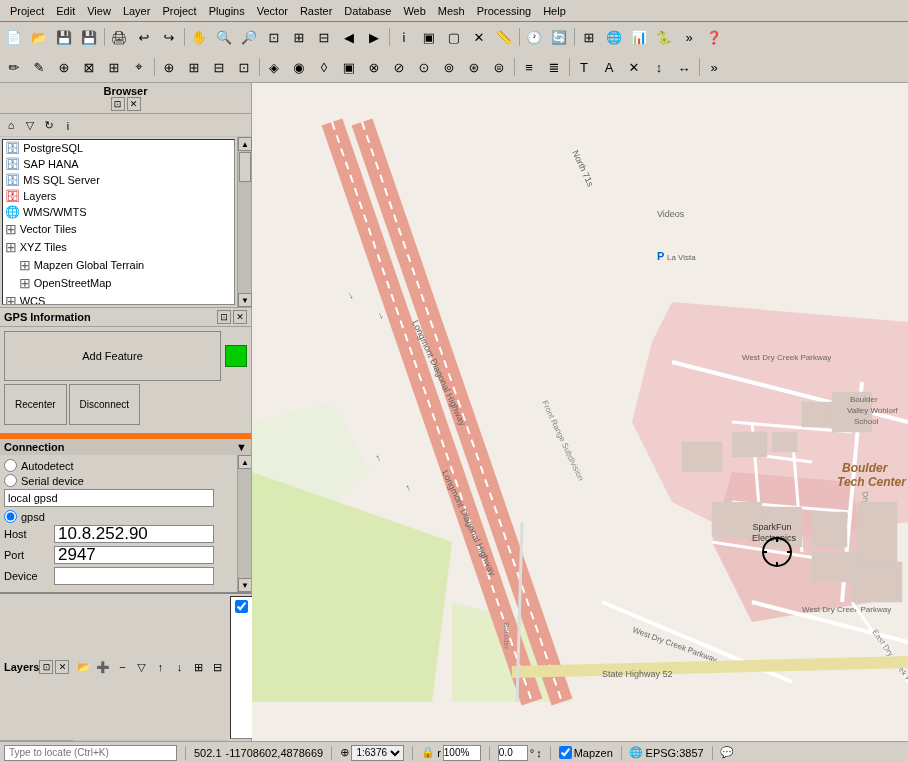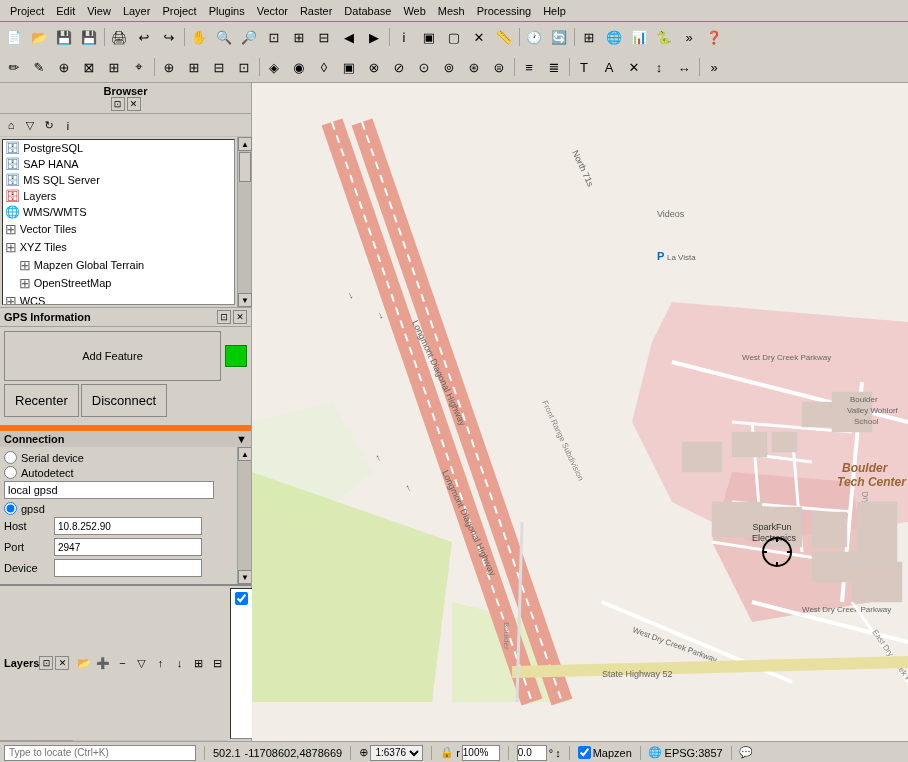--- a/index.html
+++ b/index.html
@@ -36,34 +36,34 @@
     
     .gps-section { border-top: 1px solid #a0a0a0; }
     .gps-header { display: flex; align-items: center; justify-content: space-between; background: #d4d0c8; padding: 2px 4px; border-bottom: 1px solid #a0a0a0; }
     .gps-title { font-size: 11px; font-weight: bold; }
     .gps-body { background: #d4d0c8; padding: 4px; }
     .gps-row { display: flex; align-items: center; margin-bottom: 3px; gap: 4px; }
     .gps-btn { background: #d4d0c8; border: 1px solid #888; padding: 18px 8px; cursor: pointer; font-size: 11px; }
     .green-box { width: 22px; height: 22px; background: #00cc00; border: 1px solid #008800; }
     .delete-btn { width: 24px; height: 22px; background: #d4d0c8; border: 1px solid #888; display: flex; align-items: center; justify-content: center; cursor: pointer; color: #cc0000; font-size: 14px; }
     .gps-tabs { display: flex; gap: 2px; margin-bottom: 4px; }
-    .gps-tab { background: #d4d0c8; border: 1px solid #888; padding: 8px 10px; cursor: pointer; font-size: 13px; }
+    .gps-tab { background: #d4d0c8; border: 1px solid #888; padding: 14px 10px; cursor: pointer; font-size: 10px; }
 
     
     .conn-section { border-top: 6px solid #f97316; overflow-y: auto; }
     .conn-header { display: flex; align-items: center; justify-content: space-between; background: #c8c4bc; padding: 2px 4px; }
     .conn-title { font-size: 11px; font-weight: bold; }
     .conn-body { background: #d4d0c8; padding: 4px; }
     .radio-row { display: flex; align-items: center; gap: 4px; margin-bottom: 2px; }
     .radio-row input[type=radio] { margin: 0; }
     .conn-field { margin-bottom: 3px; }
     .conn-input { width: 210px; height: 18px; border: 1px solid #888; background: white; padding: 1px 3px; font-size: 11px; }
     .conn-row { display: flex; align-items: center; gap: 14px; margin-bottom: 3px; }
     .conn-row-label { width: 36px; font-size: 11px; }
-    .conn-row-input { width: 148px; height: 18px; border: 1px solid #888; background: white; padding: 1px 3px; font-size: 10px; }
+    .conn-row-input { width: 160px; height: 18px; border: 1px solid #888; background: white; padding: 1px 3px; font-size: 17px; }
 
     
     .layers-section { border-top: 2px solid #888; }
     .layers-header { display: flex; align-items: center; justify-content: space-between; background: #d4d0c8; padding: 2px 4px; border-bottom: 1px solid #a0a0a0; }
     .layers-title { font-size: 11px; font-weight: bold; }
     .layers-toolbar { display: flex; align-items: center; padding: 2px; gap: 1px; background: #d4d0c8; border-bottom: 1px solid #c0c0c0; }
     .layers-list { background: white; margin: 2px; border: 1px inset #888; }
     .layer-item { display: flex; align-items: center; padding: 2px 4px; cursor: pointer; }
     .layer-check { margin-right: 4px; }
     .layer-icon { margin-right: 4px; font-size: 12px; }
@@ -72,21 +72,21 @@
     
     .map-area { flex: 1; position: relative; overflow: hidden; background: #f2ede6; }
 
     
     .map-svg { position: absolute; top: 0; left: 0; width: 100%; height: 100%; }
 
     
     .statusbar { display: flex; align-items: center; background: #d4d0c8; border-top: 1px solid #a0a0a0; height: 22px; padding: 0 4px; gap: 8px; font-size: 11px; }
     .status-item { display: flex; align-items: center; gap: 2px; }
     .status-sep { width: 1px; height: 14px; background: #a0a0a0; }
-    .locate-input { width: 192px; height: 16px; border: 1px solid #888; background: white; padding: 0 4px; font-size: 10px; }
+    .locate-input { width: 173px; height: 16px; border: 1px solid #888; background: white; padding: 0 4px; font-size: 10px; }
     .render-checkbox { display: flex; align-items: center; gap: 2px; }
 
     
     .vert-scroll { width: 14px; background: #d4d0c8; border-left: 1px solid #a0a0a0; display: flex; flex-direction: column; }
     .scroll-btn { width: 14px; height: 14px; display: flex; align-items: center; justify-content: center; background: #d4d0c8; border: 1px solid #888; cursor: pointer; font-size: 8px; }
     .scroll-track { flex: 1; background: #c0bdb5; }
     .scroll-thumb { width: 12px; height: 30px; background: #d4d0c8; border: 1px solid #888; margin: 1px auto; }
   </style>
 </head>
 <body>
@@ -274,25 +274,25 @@
 
     <div class="conn-section">
       <div class="conn-header">
         <span class="conn-title">Connection</span>
         <span>▼</span>
       </div>
       <div style="display:flex;">
         <div class="conn-body" style="flex:1;">
           <div class="radio-row">
             <input type="radio" name="conn-type" style="">
-            <label>Serial device</label>
+            <label>Autodetect</label>
           </div>
           <div class="radio-row">
             <input type="radio" name="conn-type" style="">
-            <label>Autodetect</label>
+            <label>Serial device</label>
           </div>
           <div class="conn-field">
             <input type="text" class="conn-input" value="local gpsd" style="">
           </div>
           <div class="radio-row">
             <input type="radio" name="conn-type" checked="" style="">
             <label>gpsd</label>
           </div>
           <div class="conn-row">
             <span class="conn-row-label">Host</span>

